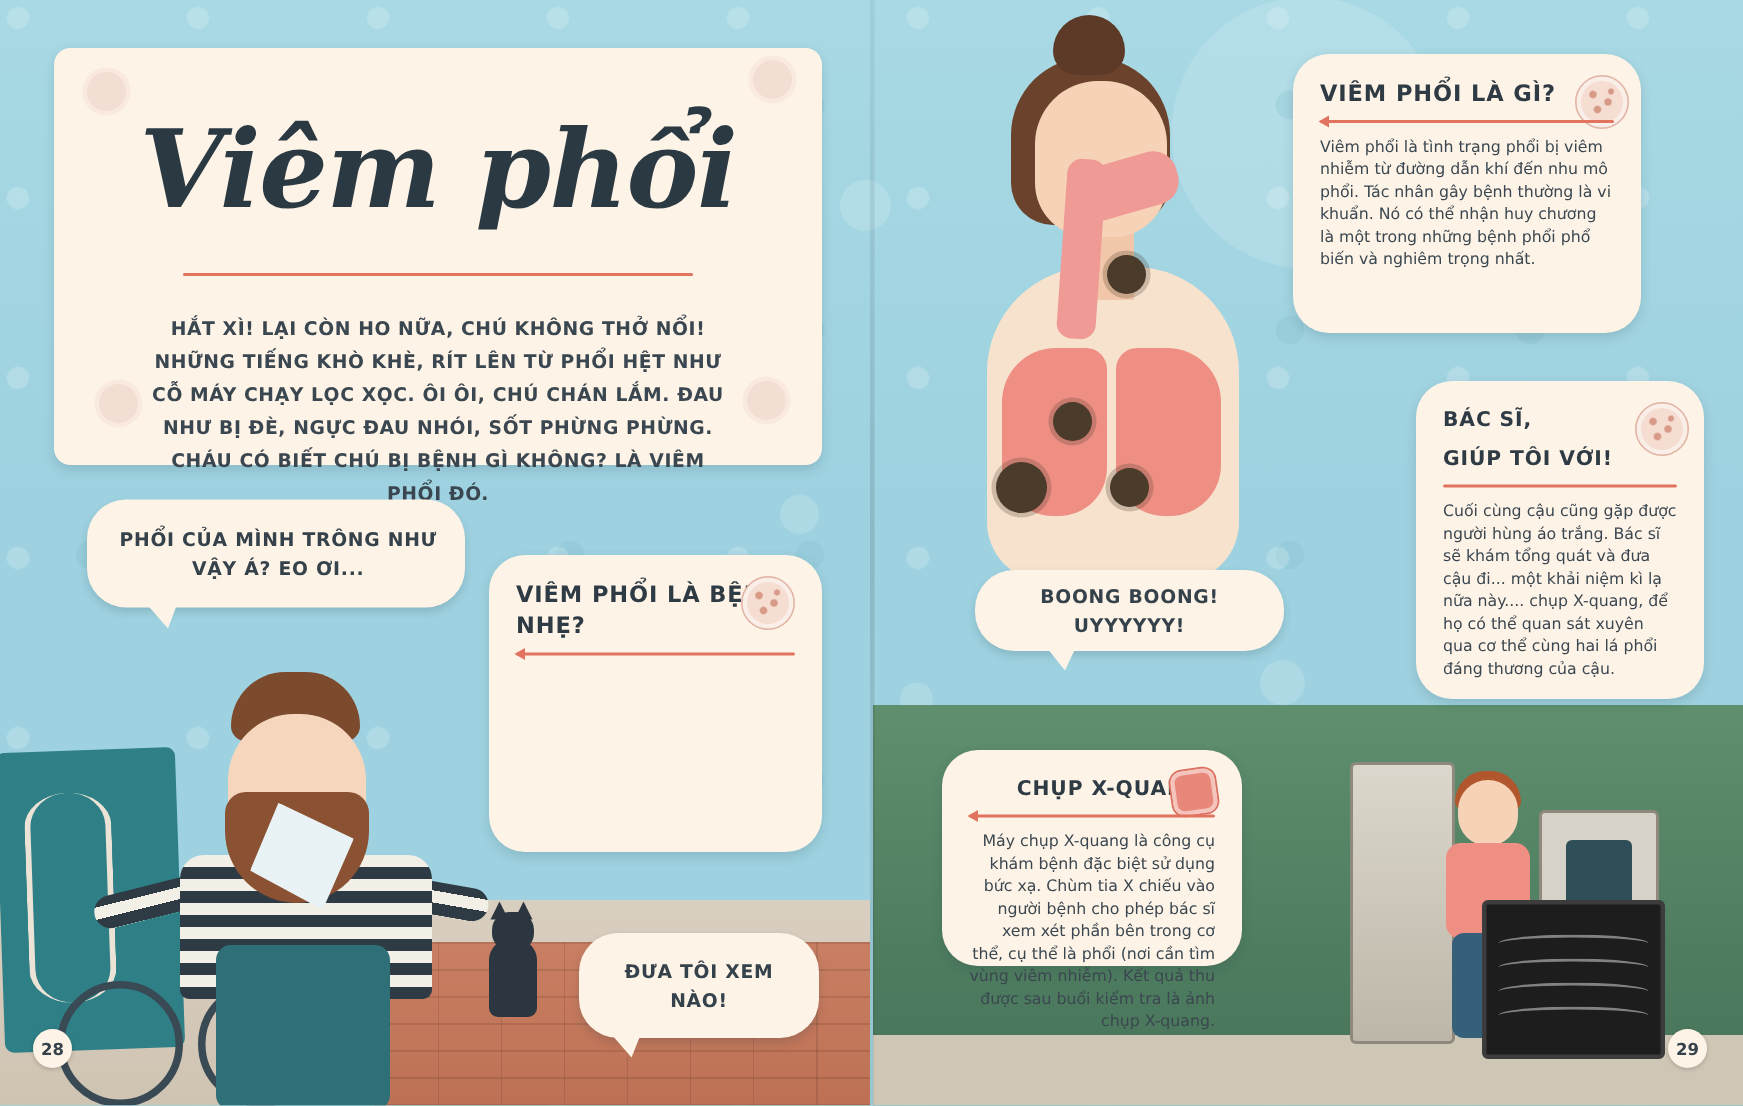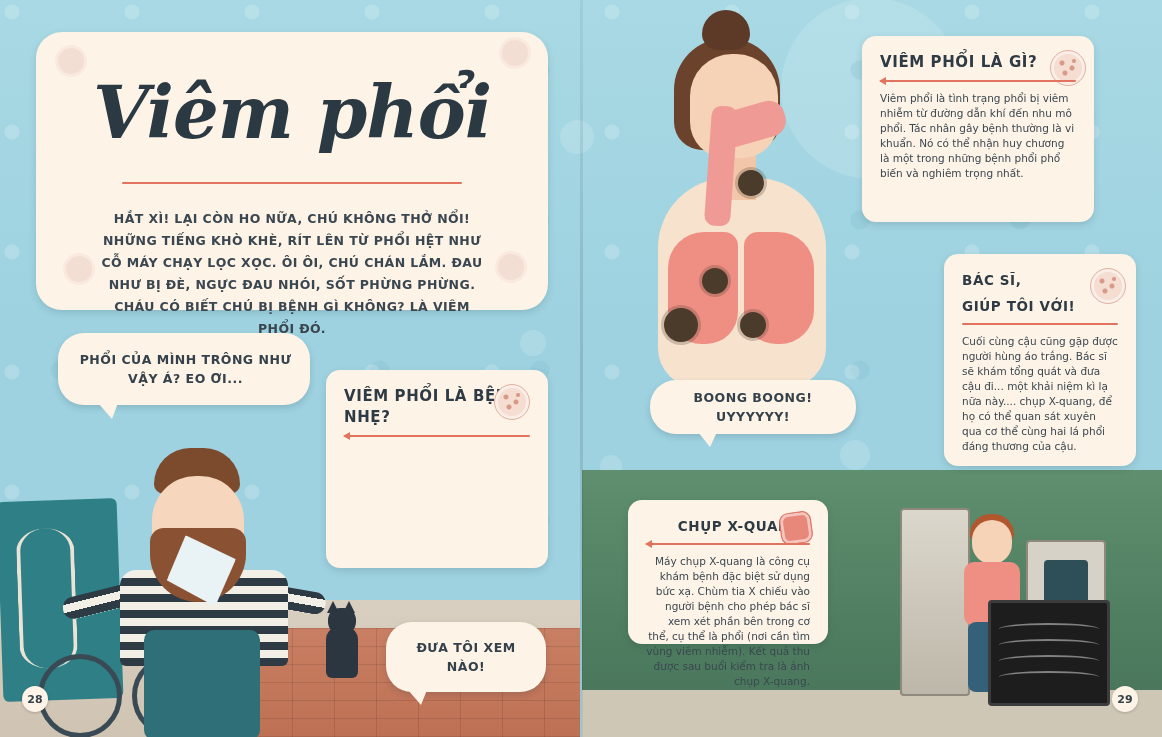--- a/index.html
+++ b/index.html
@@ -40,21 +40,21 @@
     top: 0;
     width: 3px;
     height: 737px;
     background: linear-gradient(180deg, rgba(0,0,0,0.05), rgba(0,0,0,0.12), rgba(0,0,0,0.05));
   }
 
   
   .card {
     position: absolute;
     background: #fdf3e7;
-    border-radius: 14px;
+    border-radius: 24px;
     box-shadow: 0 3px 7px rgba(40,60,70,0.16);
     box-sizing: border-box;
   }
   .card-title {
     font-family: "DejaVu Sans", sans-serif;
     font-weight: bold;
     letter-spacing: 0.6px;
     color: #2f3b44;
     text-transform: uppercase;
   }
@@ -104,21 +104,21 @@
     background-image:
       radial-gradient(circle at 6px 7px, #d79a86 0 2px, transparent 3px),
       radial-gradient(circle at 16px 12px, #d79a86 0 2px, transparent 3px),
       radial-gradient(circle at 9px 17px, #d79a86 0 2px, transparent 3px),
       radial-gradient(circle at 18px 5px, #d79a86 0 1.5px, transparent 2.5px);
   }
 
   
   #title-card {
     left: 36px; top: 32px; width: 512px; height: 278px;
-    border-radius: 26px;
+    border-radius: 11px;
   }
   #title-text {
     position: absolute;
     left: 0; right: 0; top: 38px;
     text-align: center;
     font-family: "DejaVu Serif", serif;
     font-style: italic;
     font-weight: bold;
     font-size: 72px;
     color: #2b3943;

